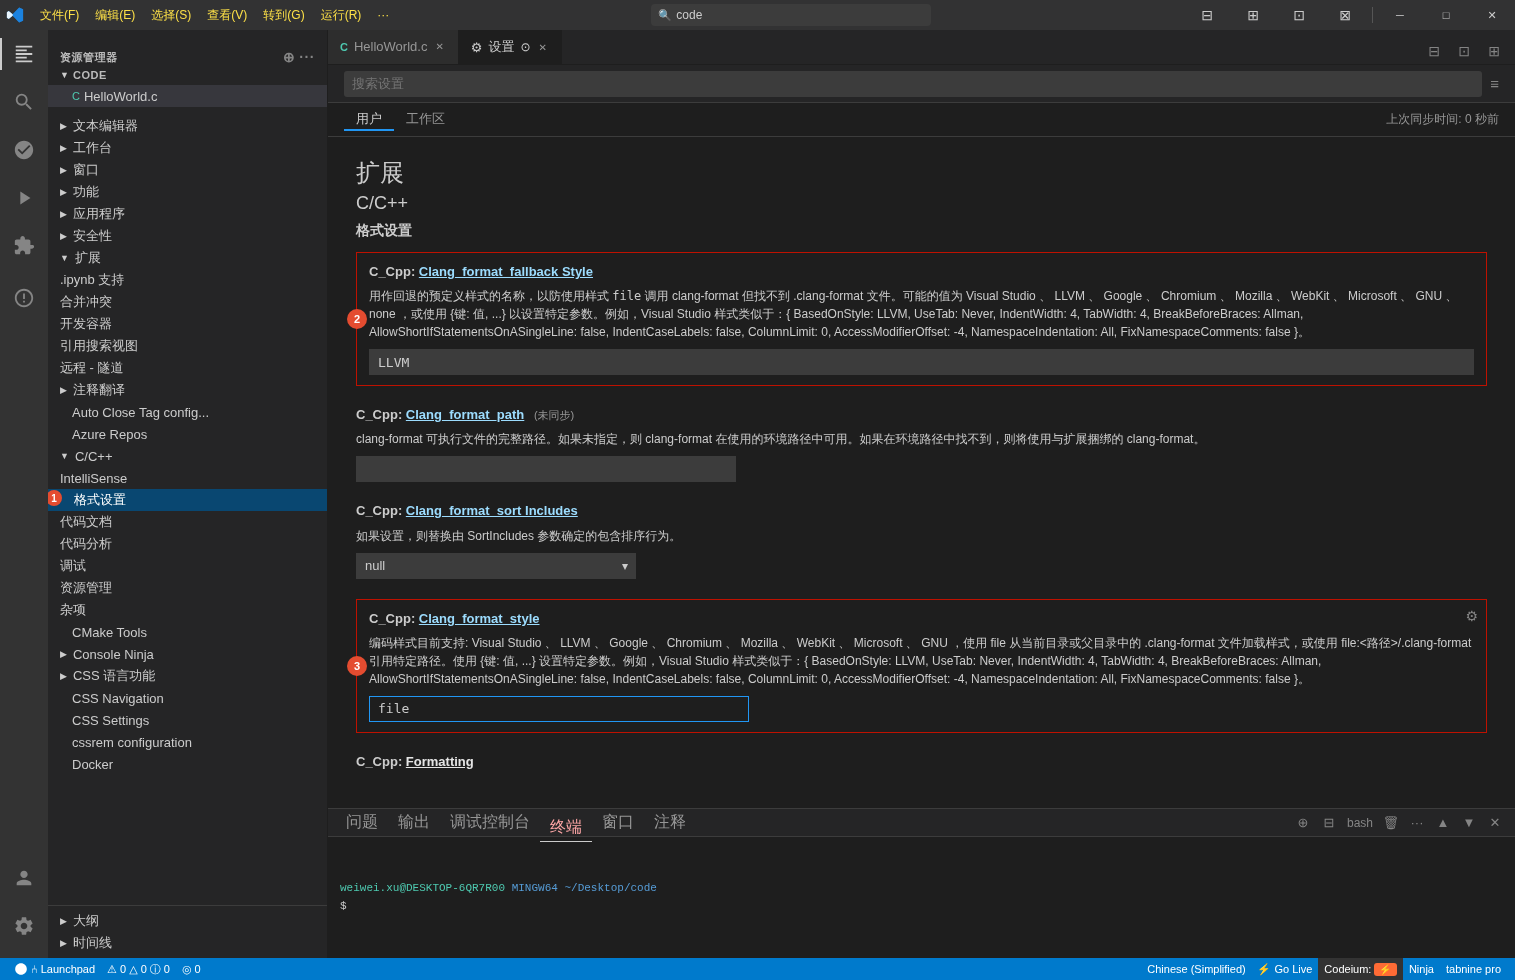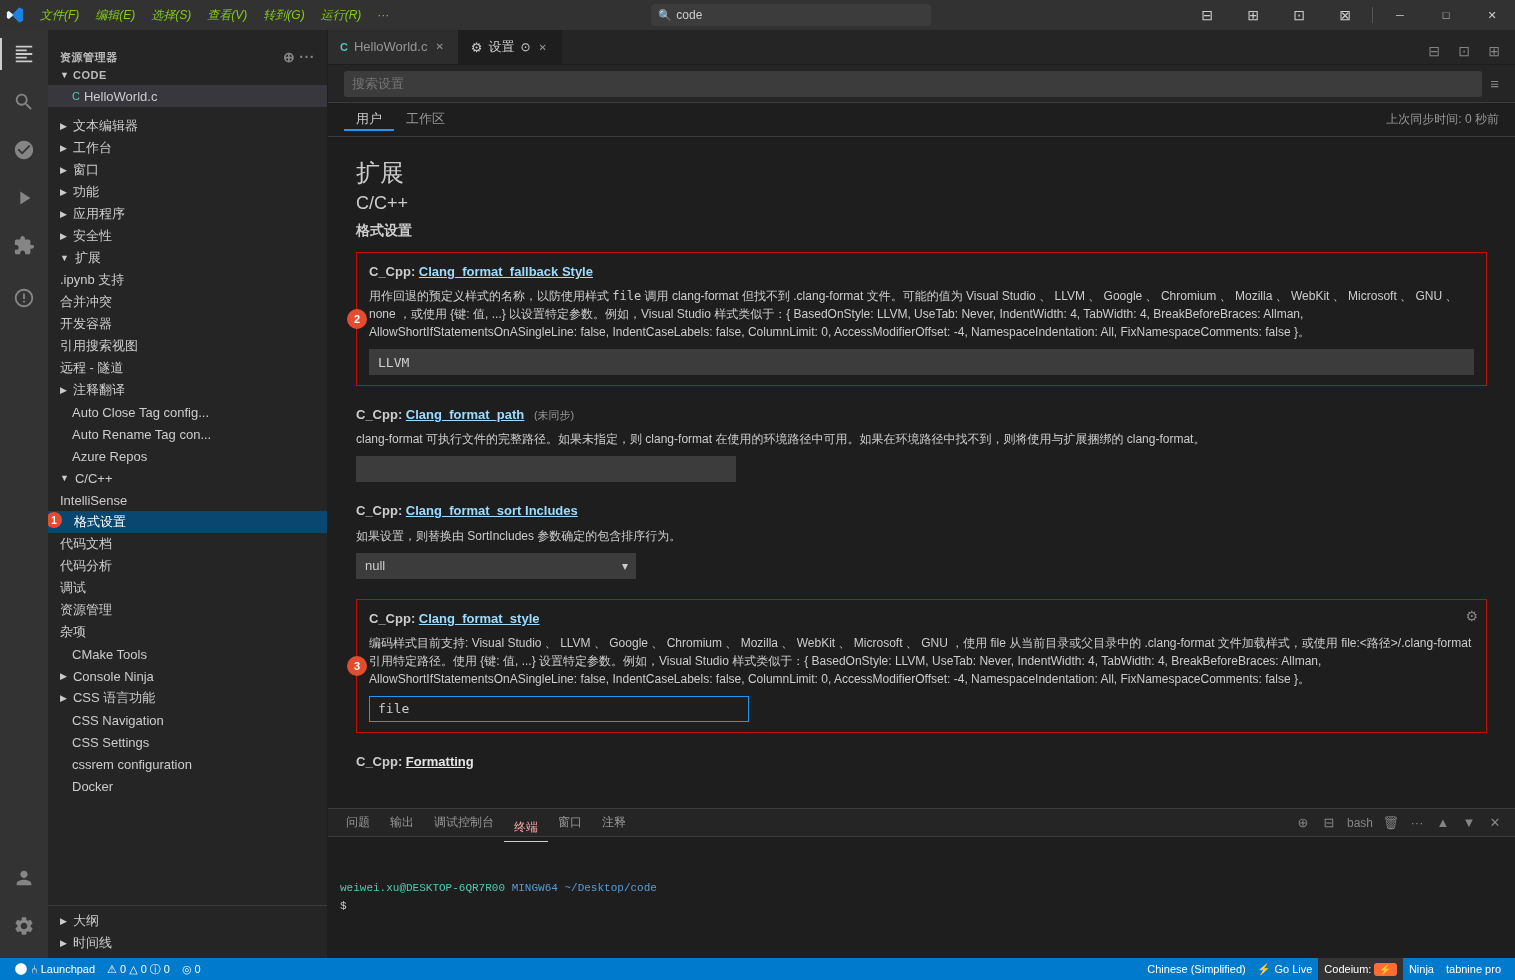--- a/index.html
+++ b/index.html
@@ -42,23 +42,22 @@
     .titlebar-menu {
       display: flex;
       align-items: center;
     }
     .titlebar-menu-item {
       padding: 0 8px;
       height: 30px;
       display: flex;
       align-items: center;
       font-size: 12px;
-      color: #84cc16;
-      cursor: pointer;
-      font-style: italic;
+      color: #fde047;
+      cursor: pointer;
     }
     .titlebar-center {
       flex: 1;
       display: flex;
       justify-content: center;
       align-items: center;
     }
     .search-box {
       width: 280px;
       height: 22px;
@@ -437,21 +436,21 @@
       align-items: center;
       padding: 0 8px;
       gap: 0;
       border-bottom: 1px solid #3c3c3c;
     }
     .terminal-tab {
       height: 28px;
       display: flex;
       align-items: center;
       padding: 0 10px;
-      font-size: 12px;
+      font-size: 16px;
       cursor: pointer;
       color: #969696;
     }
     .terminal-tab.active { color: #fca5a5; border-bottom: 1px solid #cccccc; margin-top: 10px; }
     .terminal-tabs-right {
       margin-left: auto;
       display: flex;
       gap: 2px;
     }
     .terminal-icon-btn {
@@ -670,23 +669,20 @@
         </div>
         <div class="sidebar-item sub">
           <span>远程 - 隧道</span>
         </div>
         <div class="sidebar-item">
           <span class="arrow">▶</span>
           <span>注释翻译</span>
         </div>
         <div class="sidebar-item">
           <span style="padding-left:12px;">Auto Close Tag config...</span>
-        </div>
-        <div class="sidebar-item">
-          <span style="padding-left:12px;">Auto Rename Tag con...</span>
         </div>
         <div class="sidebar-item">
           <span style="padding-left:12px;">Azure Repos</span>
         </div>
         <div class="sidebar-item">
           <span class="arrow">▼</span>
           <span>C/C++</span>
         </div>
         <div class="sidebar-item sub">
           <span>IntelliSense</span>

